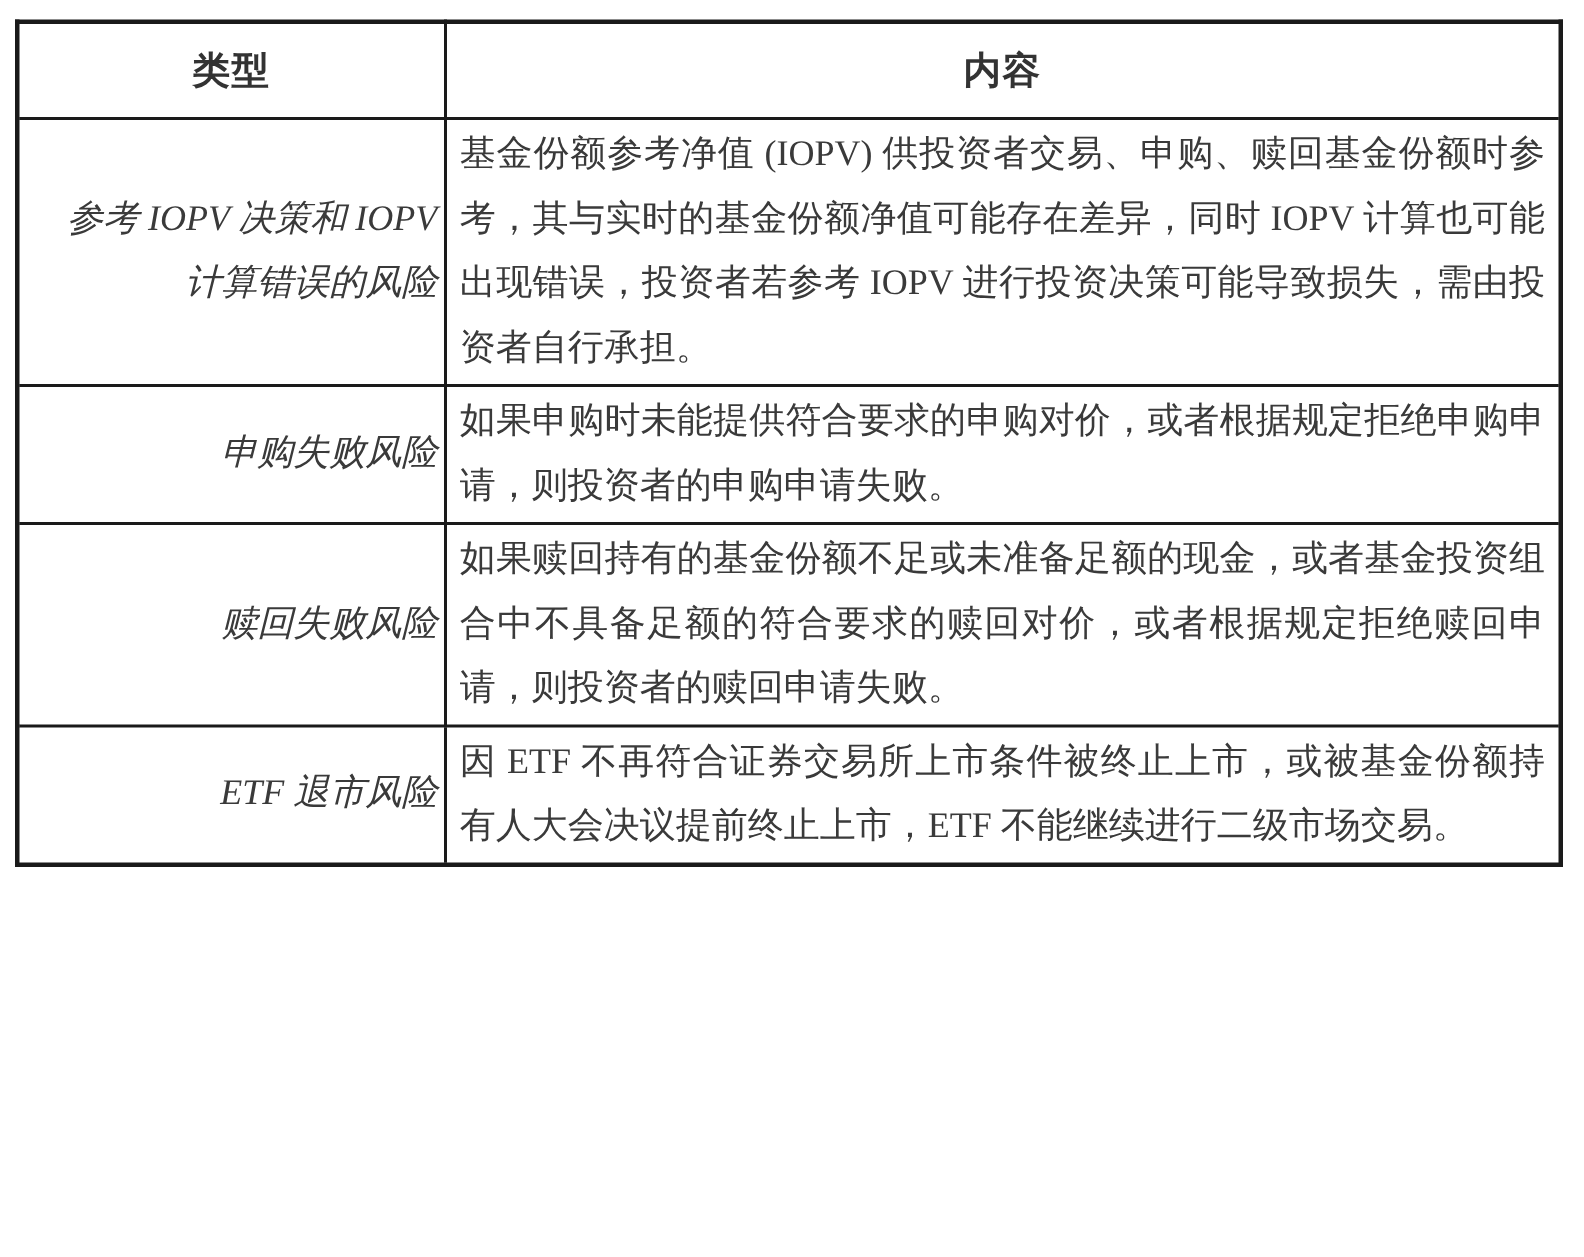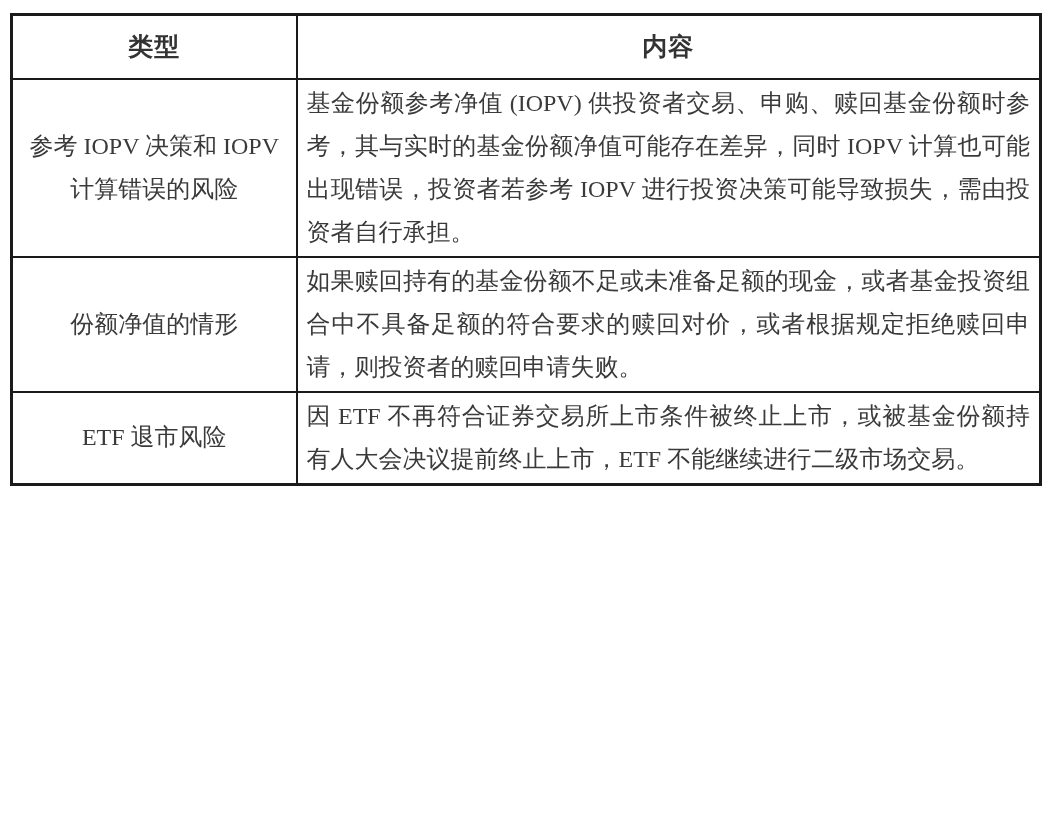--- a/index.html
+++ b/index.html
@@ -34,24 +34,25 @@
   th.col-type, td.type-cell { width: 285px; }
   th {
     height: 64px;
     font-size: 25px;
     font-weight: 600;
     text-align: center;
     letter-spacing: 1px;
     color: #333333;
   }
   td.type-cell {
-    text-align: center;
+    text-align: right;
     font-size: 24px;
     line-height: 43px;
     padding: 2px 4px;
+    font-style: italic;
   }
   td.content-cell {
     text-align: justify;
     font-size: 24px;
     line-height: 43px;
     padding: 2px 9px;
   }
 </style>
 </head>
 <body>
@@ -63,21 +64,25 @@
         <th class="col-type">类型</th>
         <th class="col-content">内容</th>
       </tr>
     </thead>
     <tbody>
         <tr>
           <td class="type-cell">参考 IOPV 决策和 IOPV 计算错误的风险</td>
           <td class="content-cell">基金份额参考净值 (IOPV) 供投资者交易、申购、赎回基金份额时参考，其与实时的基金份额净值可能存在差异，同时 IOPV 计算也可能出现错误，投资者若参考 IOPV 进行投资决策可能导致损失，需由投资者自行承担。</td>
         </tr>
         <tr>
-          <td class="type-cell">份额净值的情形</td>
+          <td class="type-cell">申购失败风险</td>
+          <td class="content-cell">如果申购时未能提供符合要求的申购对价，或者根据规定拒绝申购申请，则投资者的申购申请失败。</td>
+        </tr>
+        <tr>
+          <td class="type-cell">赎回失败风险</td>
           <td class="content-cell">如果赎回持有的基金份额不足或未准备足额的现金，或者基金投资组合中不具备足额的符合要求的赎回对价，或者根据规定拒绝赎回申请，则投资者的赎回申请失败。</td>
         </tr>
         <tr>
           <td class="type-cell">ETF 退市风险</td>
           <td class="content-cell">因 ETF 不再符合证券交易所上市条件被终止上市，或被基金份额持有人大会决议提前终止上市，ETF 不能继续进行二级市场交易。</td>
         </tr>
       </tbody>
   </table>
 </div>
 

